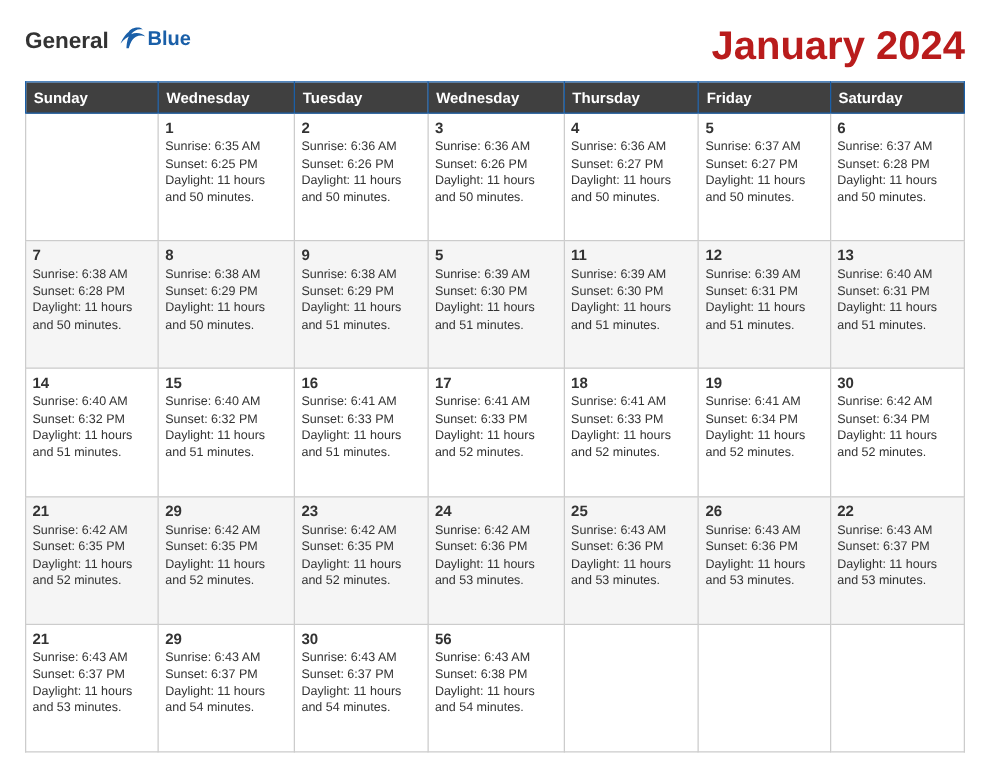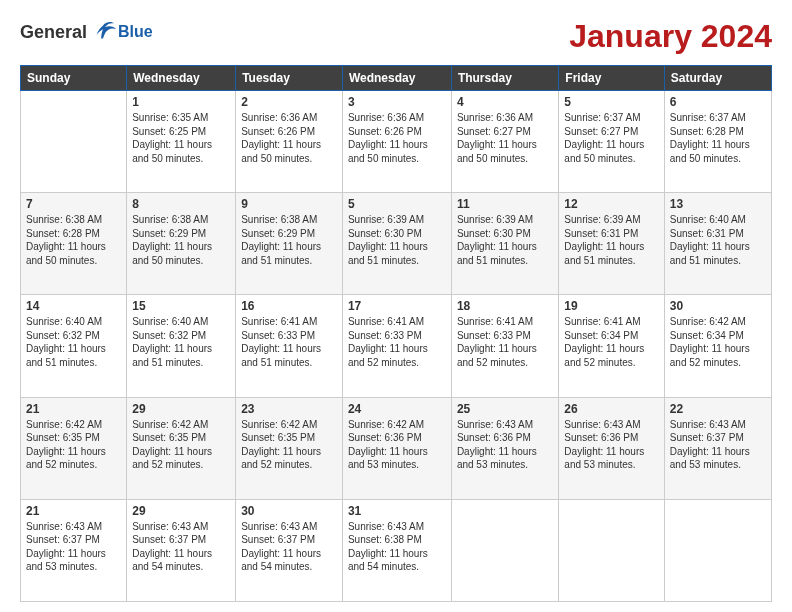--- a/index.html
+++ b/index.html
@@ -245,21 +245,21 @@
           </td>
           <td>
             <span class="day-num">29</span>
             <div class="cell-info">Sunrise: 6:43 AM<br>Sunset: 6:37 PM<br>Daylight: 11 hours<br>and 54 minutes.</div>
           </td>
           <td>
             <span class="day-num">30</span>
             <div class="cell-info">Sunrise: 6:43 AM<br>Sunset: 6:37 PM<br>Daylight: 11 hours<br>and 54 minutes.</div>
           </td>
           <td>
-            <span class="day-num">31</span>
+            <span class="day-num">56</span>
             <div class="cell-info">Sunrise: 6:43 AM<br>Sunset: 6:38 PM<br>Daylight: 11 hours<br>and 54 minutes.</div>
           </td>
           <td></td>
           <td></td>
           <td></td>
         </tr>
       </tbody>
   </table>
 </div>
 

